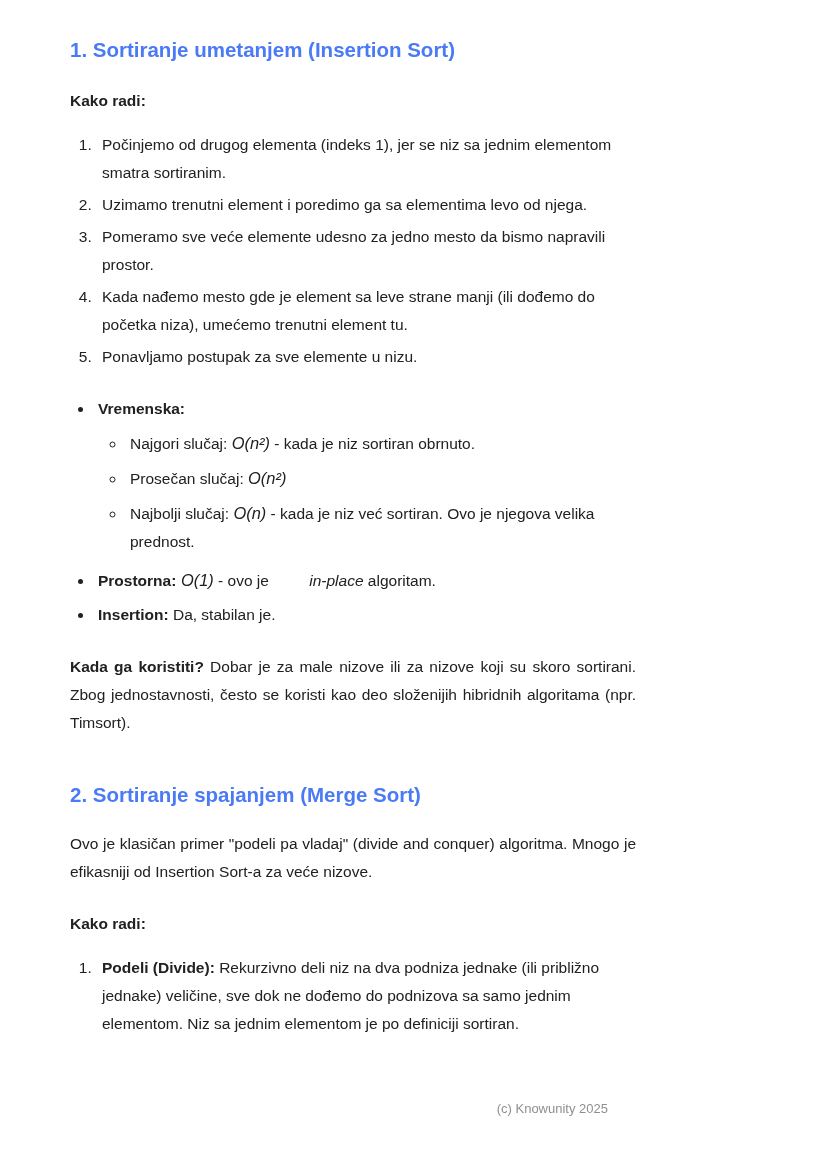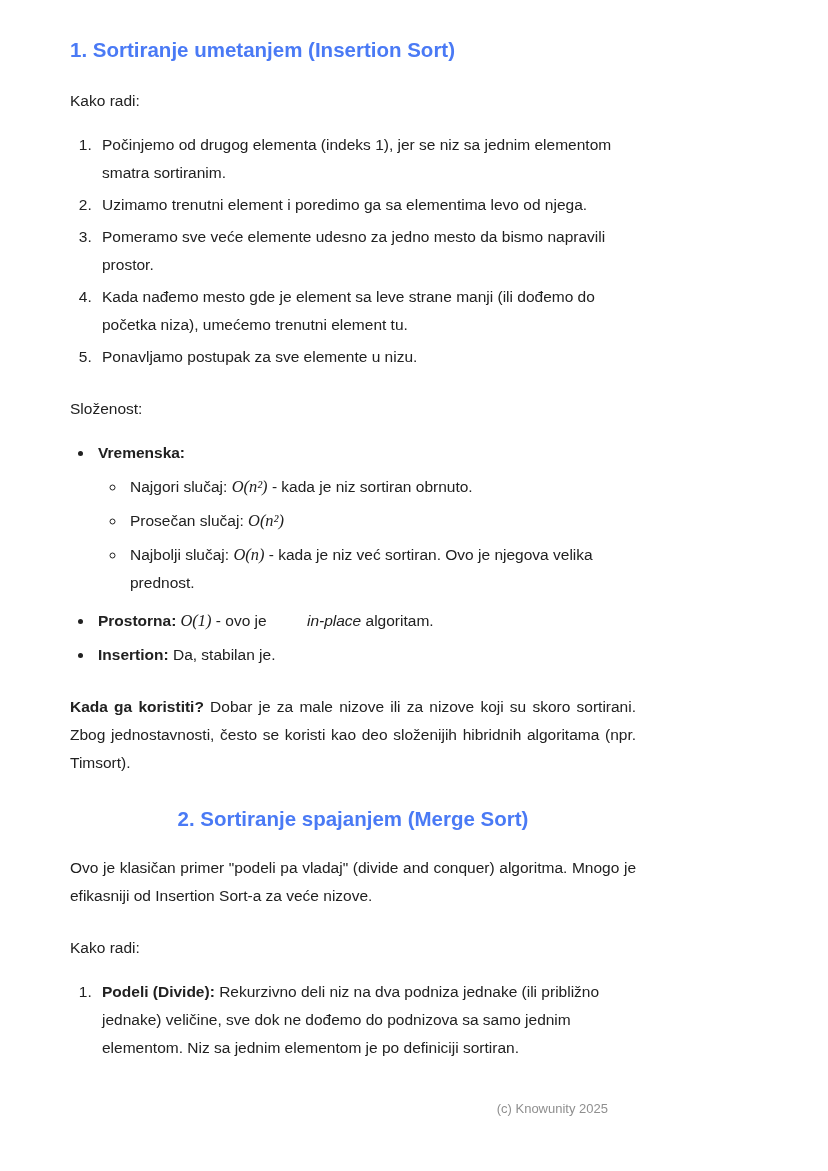--- a/index.html
+++ b/index.html
@@ -34,31 +34,30 @@
     line-height: 28px;
   }
   h2.section-title {
     color: #4a7af5;
     font-size: 20.5px;
     line-height: 27px;
     font-weight: 700;
     margin: 0 0 22px 0;
   }
   h2.section-title.second {
-    margin-top: 28px;
-    text-align: center;
+    margin-top: 44px;
   }
   p.para {
     margin: 0 0 18px 0;
   }
   p.justify {
     text-align: justify;
   }
   p.label-heading {
-    font-weight: 400;
+    font-weight: 700;
     margin: 24px 0 16px 0;
   }
   ol.num-list {
     margin: 0 0 24px 0;
     padding-left: 26px;
   }
   ol.num-list > li {
     margin-bottom: 4px;
     padding-left: 6px;
   }
@@ -76,21 +75,21 @@
     margin: 6px 0 10px 0;
     padding-left: 28px;
   }
   ul.sub-list > li {
     margin-bottom: 6px;
     padding-left: 4px;
   }
   .b { font-weight: 700; }
   .i { font-style: italic; margin-left: 36px; }
   .math {
-    font-family: Liberation Serif, serif;
+    font-family: Liberation Sans, sans-serif;
     font-style: italic;
     font-size: 1.06em;
   }
   .footer {
     position: absolute;
     top: 1102px;
     right: 52px;
     font-size: 13px;
     line-height: 14px;
     color: #8f8f8f;
@@ -112,21 +111,20 @@
     <p class="label-heading">Kako radi:</p>
 
     <ol class="num-list">
       <li><span>Počinjemo od drugog elementa (indeks 1), jer se niz sa jednim elementom smatra sortiranim.</span></li>
       <li><span>Uzimamo trenutni element i poredimo ga sa elementima levo od njega.</span></li>
       <li><span>Pomeramo sve veće elemente udesno za jedno mesto da bismo napravili prostor.</span></li>
       <li><span>Kada nađemo mesto gde je element sa leve strane manji (ili dođemo do početka niza), umećemo trenutni element tu.</span></li>
       <li><span>Ponavljamo postupak za sve elemente u nizu.</span></li>
     </ol>
 
-    <p class="label-heading">Složenost:</p>
 
     <ul class="bullet-list">
       <li>
         <span class="b">Vremenska:</span>
         <ul class="sub-list">
           <li>
             <span>Najgori slučaj: </span><span class="math">O(n²)</span><span> - kada je niz sortiran obrnuto.</span>
           </li>
           <li>
             <span>Prosečan slučaj: </span><span class="math">O(n²)</span>

